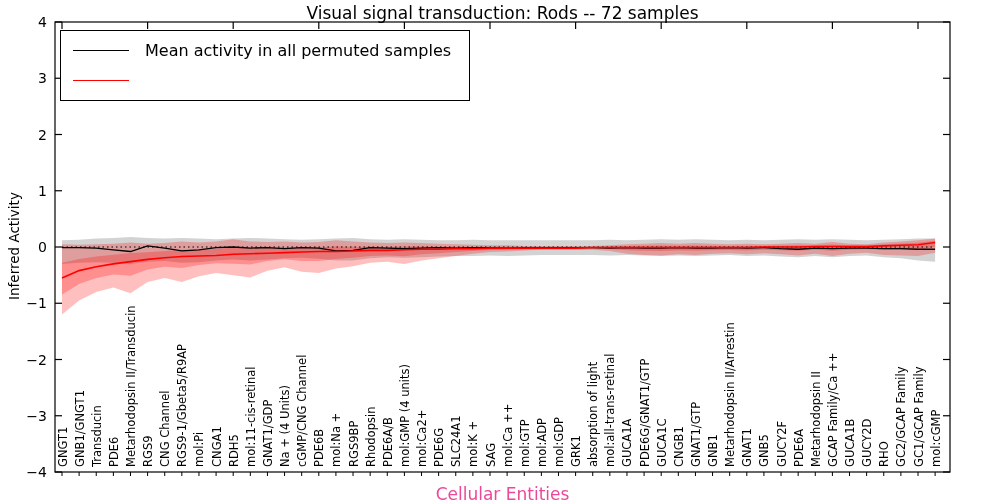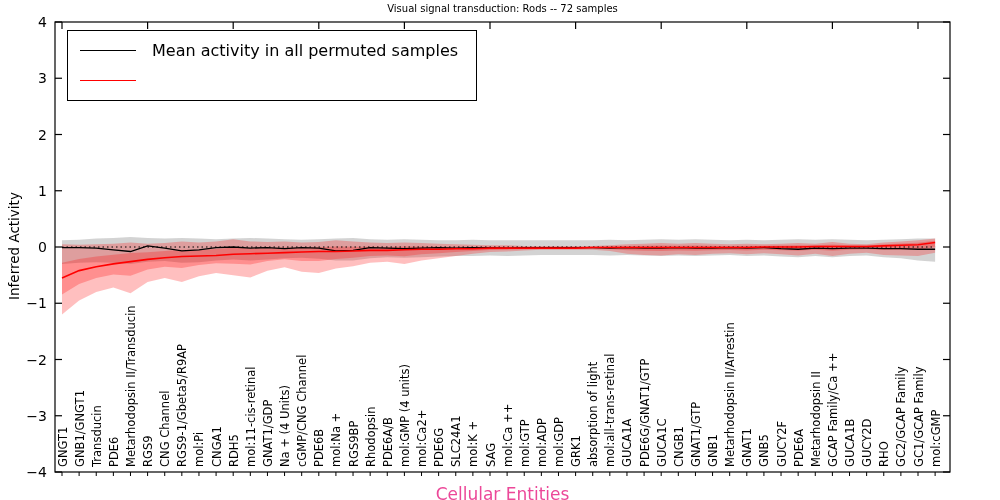--- a/index.html
+++ b/index.html
@@ -6,33 +6,33 @@
   .figure{
     position:relative;
     width:1000px;height:500px;
     background:#ffffff;
     font-family:"DejaVu Sans","Liberation Sans",sans-serif;
     color:#000;
     overflow:hidden;
   }
   .chart-title{
     position:absolute;left:55px;top:3px;width:895px;
-    text-align:center;font-size:10px;color:#000;white-space:nowrap;
+    text-align:center;font-size:17px;color:#000;white-space:nowrap;
   }
   .x-label{
     position:absolute;left:55px;top:484px;width:895px;
     text-align:center;font-size:17px;color:#ec4899;
   }
   .y-label{
     position:absolute;width:220px;left:-96px;top:238px;
     text-align:center;font-size:13.5px;color:#000;
     transform:rotate(-90deg);
   }
   .legend{
-    position:absolute;left:67px;top:30px;
+    position:absolute;left:60px;top:30px;
     background:#ffffff;border:1.6px solid #000;
     padding:8px 18px 8px 12px;
     display:flex;flex-direction:column;gap:7px;
     z-index:5;
   }
   .legend-row{display:flex;align-items:center;gap:16px;height:23px;}
   .legend-line{width:56px;height:0;border-top-style:solid;border-top-width:1.6px;}
   .legend-text{font-size:16px;white-space:nowrap;}
   svg{position:absolute;left:0;top:0;}
 </style>

